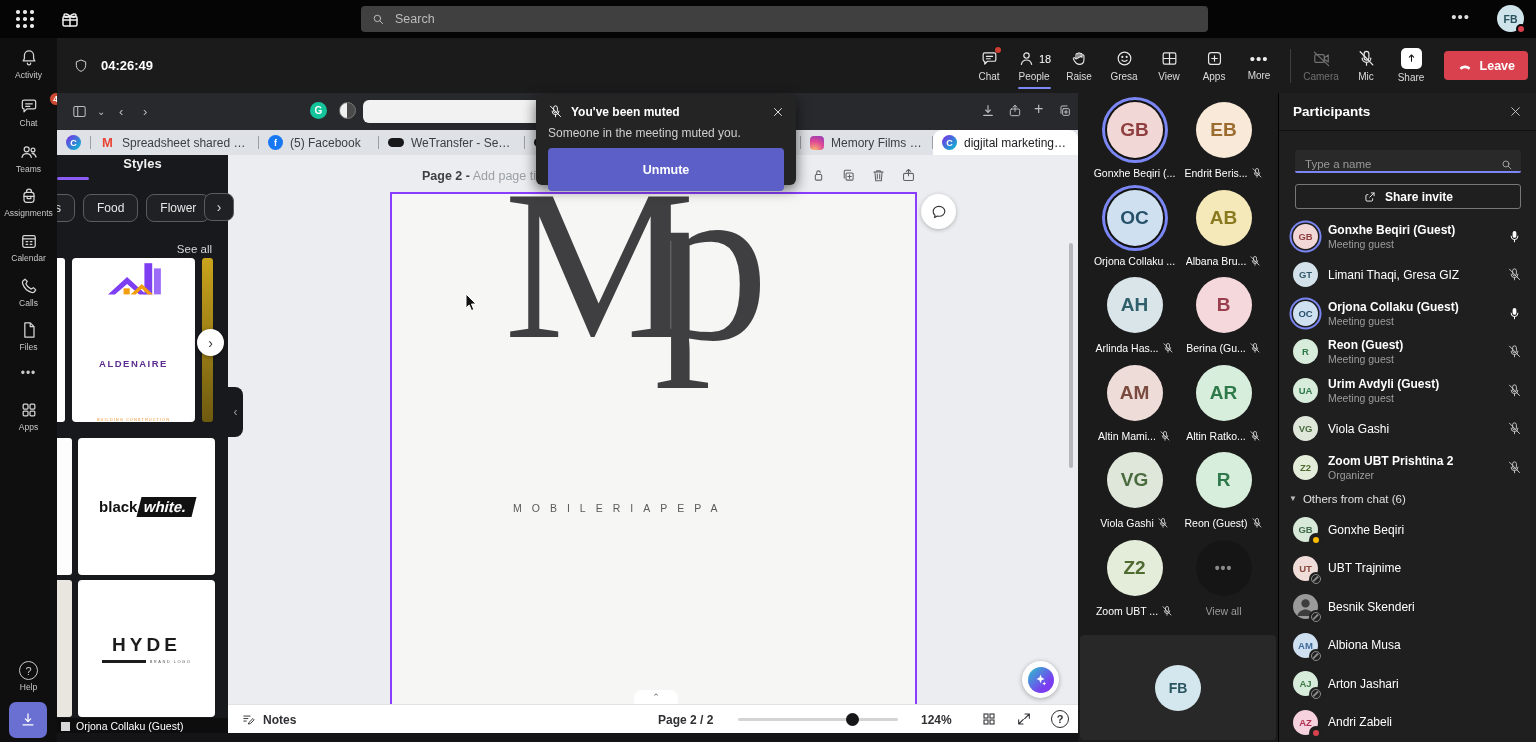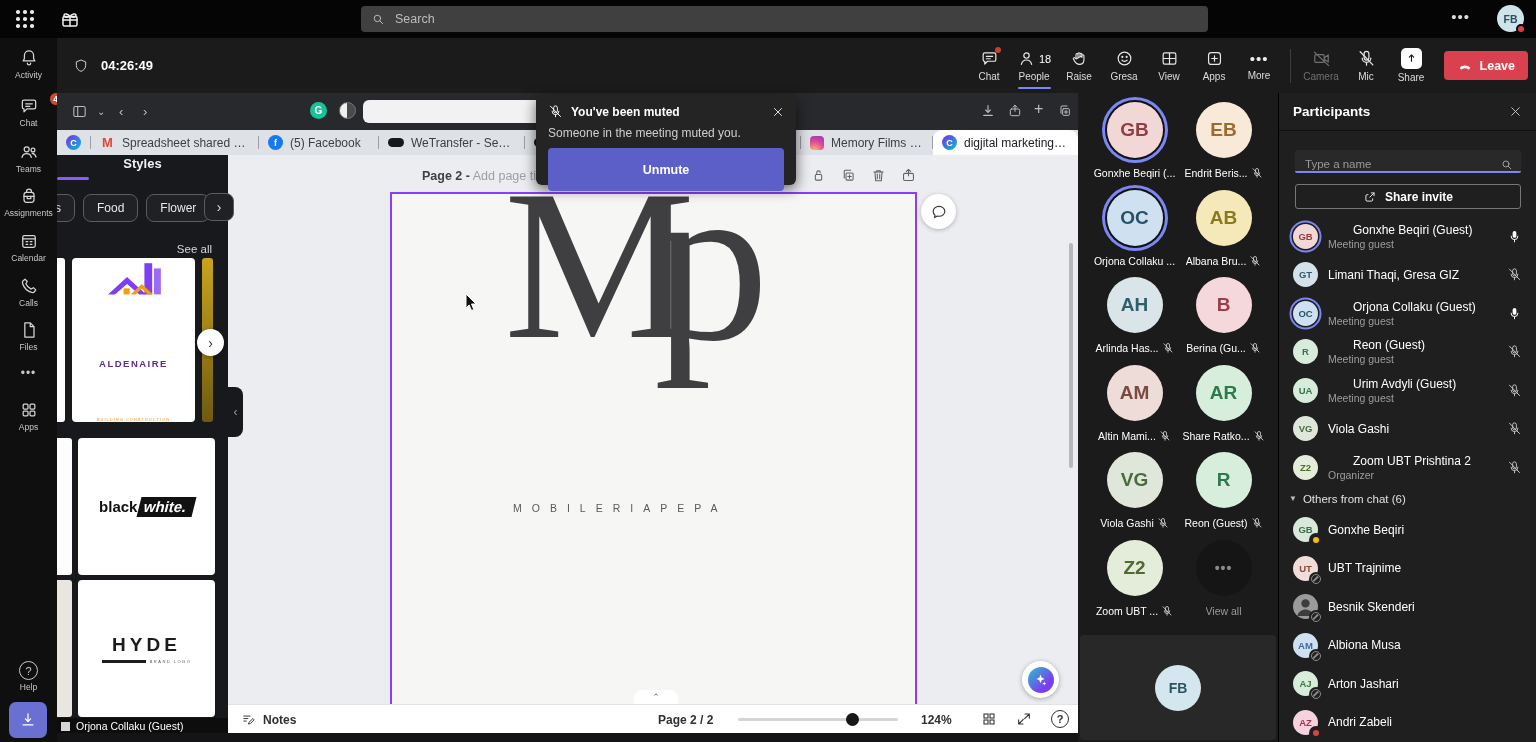--- a/index.html
+++ b/index.html
@@ -163,21 +163,21 @@
   .pshare svg{width:14px;height:14px;color:#fff;}
   .plist{position:absolute;left:0;top:124px;width:100%;}
   .prow{height:38.5px;display:flex;align-items:center;padding:0 14px;gap:10px;cursor:pointer;}
   .pav{position:relative;width:25px;height:25px;border-radius:50%;display:grid;place-items:center;font-size:9.5px;font-weight:bold;flex:none;}
   .pav.ringed{box-shadow:0 0 0 1.5px #1f1f1f,0 0 0 3.5px var(--ring_purple);}
   .pav .sil{display:none;width:25px;height:25px;color:#3d3d3d;}
   .pav.photo{background:#9a9a9a !important;}
   .pav.photo .sil{display:block;}
   .ptxt{flex:1;display:flex;flex-direction:column;gap:1px;overflow:hidden;}
   .pname{color:#fff;font-size:12px;white-space:nowrap;overflow:hidden;text-overflow:ellipsis;}
-  .pname.bold{font-weight:normal;margin-left:25px;}
+  .pname.bold{font-weight:bold;}
   .psub{color:#9d9d9d;font-size:10.5px;}
   .pmic{width:15px;height:15px;flex:none;cursor:pointer;}
   .pmic.on{color:#fff;}
   .pmic.off{color:#c8c8c8;}
   .status{position:absolute;right:-3px;bottom:-3px;width:10px;height:10px;border-radius:50%;border:2px solid #1f1f1f;}
   .status.offline{background:#1f1f1f;border:1.5px solid #8a8a8a;box-shadow:0 0 0 2px #1f1f1f;}
   .status.offline::after{content:"";position:absolute;left:0px;top:3px;width:7px;height:1.5px;background:#8a8a8a;transform:rotate(-45deg);}
   .status.away{background:#fbbc04;box-shadow:0 0 0 2px #1f1f1f;}
   .status.busy{background:#d8414d;box-shadow:0 0 0 2px #1f1f1f;}
   .psec{height:24px;display:flex;align-items:center;gap:6px;padding:0 10px;color:#e0e0e0;font-size:11.5px;cursor:pointer;}
@@ -839,21 +839,21 @@
               <use href="#ic-micoff"></use>
             </svg>
           </span>
         </div>
 
         <div class="tile">
           <span class="gav" style="background: rgb(216, 238, 221); color: rgb(47, 122, 74);">
             <span>AR</span>
           </span>
           <span class="glabel">
-            <span>Share Ratko...</span>
+            <span>Altin Ratko...</span>
             <svg viewBox="0 0 24 24">
               <use href="#ic-micoff"></use>
             </svg>
           </span>
         </div>
 
         <div class="tile">
           <span class="gav" style="background: rgb(223, 231, 219); color: rgb(74, 107, 62);">
             <span>VG</span>
           </span>

